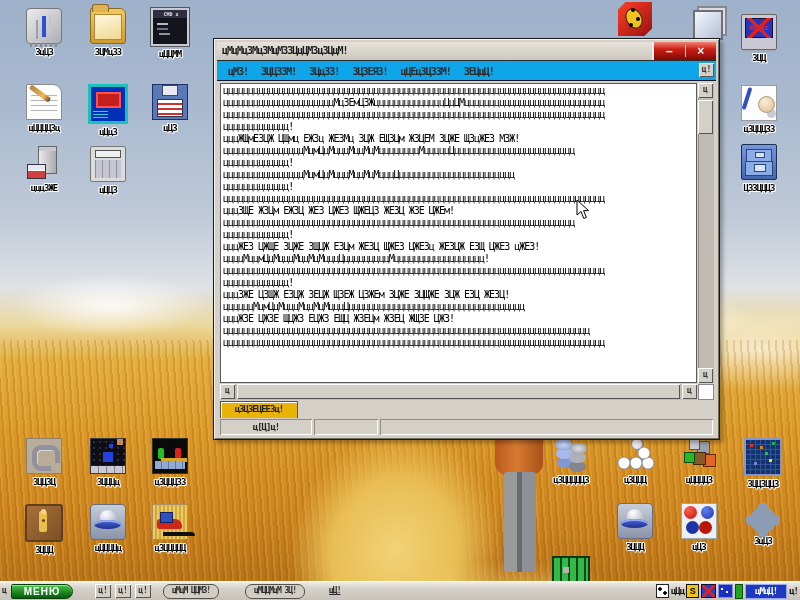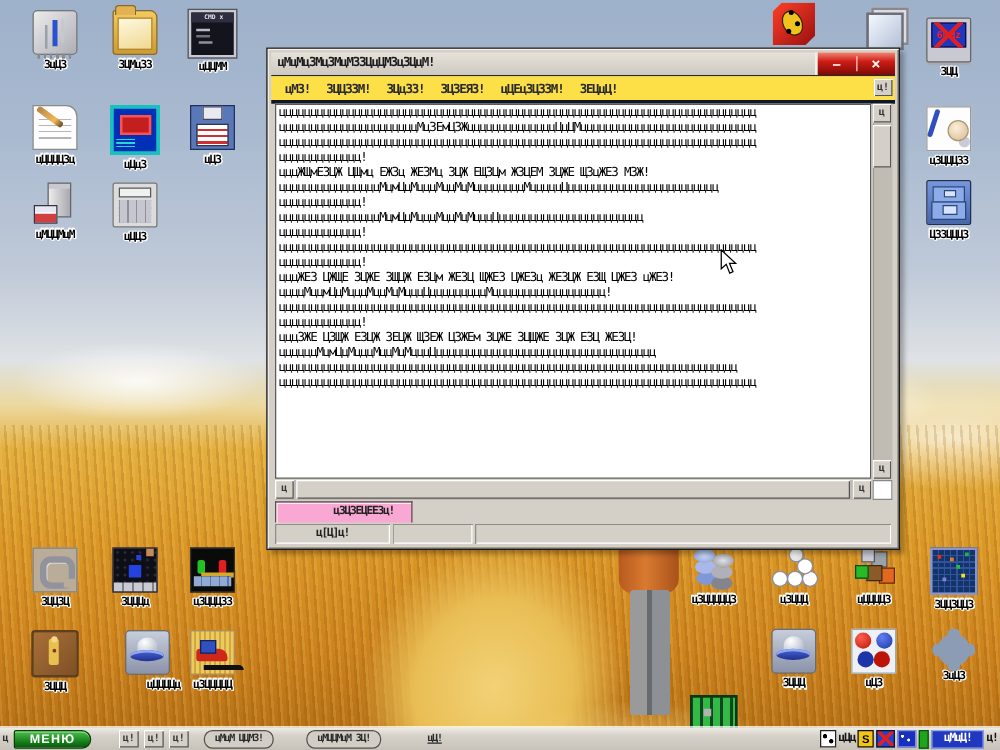--- a/index.html
+++ b/index.html
@@ -150,45 +150,45 @@
   .win{position:absolute;left:213px;top:38px;width:505px;height:400px;background:#d4d0c8;
     border:1px solid #1a1a1a;box-shadow:inset 1px 1px 0 #f6f4f0,inset -1px -1px 0 #6e6a64,3px 3px 4px rgba(0,0,0,.3);}
   .ttl{position:absolute;left:3px;top:3px;right:3px;height:18px;
     background:linear-gradient(180deg,#e6e2da,#cdc9c1);border-bottom:1px solid #2a2a2a;}
   .ttl-txt{position:absolute;left:5px;top:3px;font:bold 10px "DejaVu Sans Mono",monospace;
     letter-spacing:-1px;color:#1c1c1c;}
   .btns{position:absolute;right:0;top:0;width:62px;height:18px;display:flex;align-items:center;
     background:linear-gradient(180deg,#f08474 0,#cd1d14 40%,#7c0a06);border-left:2px solid #f2f0ec;}
   .btns span{flex:1;text-align:center;color:#fff;font:bold 12px "Liberation Sans",sans-serif;line-height:16px;}
   .btns .sep{flex:0 0 1px;height:12px;background:#ffd0c8;}
-  .menubar{position:absolute;left:3px;top:22px;right:3px;height:19px;background:#fde047;
-    border-bottom:3px solid #0f172a;}
+  .menubar{position:absolute;left:3px;top:22px;right:3px;height:19px;background:#0ea5e9;
+    border-bottom:1px solid #0f172a;}
   .mi{display:inline-block;margin:2px 0 0 9px;padding:0 2px;font:bold 10px "DejaVu Sans Mono",monospace;
     letter-spacing:-1px;color:#2a2a2a;}
   .mbtn{position:absolute;right:2px;top:2px;width:15px;height:14px;background:#d4d0c8;
     box-shadow:inset 1px 1px 0 #fff,inset -1px -1px 0 #555;text-align:center;
     font:bold 8px "DejaVu Sans Mono",monospace;line-height:13px;color:#333;}
   .content{position:absolute;left:6px;top:44px;right:22px;bottom:56px;background:#fff;
     border:1px solid #5a5a5a;overflow:hidden;padding:1px 16px 0 2px;}
   .content .line{font:10px/12px "DejaVu Sans Mono",monospace;letter-spacing:-1px;color:#000;white-space:pre;}
   .vscroll{position:absolute;right:5px;top:44px;width:16px;bottom:56px;background:#c0bcb4;
     box-shadow:inset 1px 0 0 #928e88;}
   .hscroll{position:absolute;left:6px;right:22px;bottom:39px;height:16px;background:#c0bcb4;}
   .sbtn{position:absolute;width:15px;height:15px;background:#d4d0c8;
     box-shadow:inset 1px 1px 0 #fff,inset -1px -1px 0 #555;text-align:center;
     font:bold 8px "DejaVu Sans Mono",monospace;line-height:14px;color:#333;}
   .vthumb{position:absolute;left:0;top:17px;width:15px;height:34px;background:#d4d0c8;
     box-shadow:inset 1px 1px 0 #fff,inset -1px -1px 0 #555;}
   .hthumb{position:absolute;left:17px;right:17px;top:0;height:15px;background:#d4d0c8;
     box-shadow:inset 1px 1px 0 #fff,inset -1px -1px 0 #555;}
   .corner{position:absolute;right:5px;bottom:39px;width:16px;height:16px;background:#fff;border:1px solid #888;box-sizing:border-box;}
   .tabrow{position:absolute;left:6px;right:6px;bottom:21px;height:17px;}
-  .tab{position:absolute;left:0;top:0;width:76px;height:16px;background:#f9a8d4;border:1px solid #55514b;
+  .tab{position:absolute;left:0;top:0;width:76px;height:16px;background:#eab308;border:1px solid #55514b;
     border-bottom:none;box-shadow:inset 1px 1px 0 #fff;text-align:center;
-    font:bold 9px "DejaVu Sans Mono",monospace;letter-spacing:-1px;line-height:15px;color:#222;padding-left:32px;}
+    font:bold 9px "DejaVu Sans Mono",monospace;letter-spacing:-1px;line-height:15px;color:#222;}
   .status{position:absolute;left:6px;right:6px;bottom:4px;height:16px;display:flex;gap:2px;}
   .scell{background:#d4d0c8;box-shadow:inset 1px 1px 0 #908c86,inset -1px -1px 0 #fff;
     font:bold 9px "DejaVu Sans Mono",monospace;letter-spacing:-1px;color:#222;text-align:center;line-height:16px;}
   .scell.c0{width:92px;}.scell.c1{width:64px;}.scell.c2{flex:1;}
   
   .taskbar{position:absolute;left:0;bottom:0;width:800px;height:18px;
     background:linear-gradient(180deg,#efede7,#d6d2ca 35%,#c7c3bb);border-top:1px solid #fff;z-index:50;}
   .tb-glyph{position:absolute;top:4px;font:bold 8px "DejaVu Sans Mono",monospace;letter-spacing:-1px;color:#2a2a2a;}
   .menu-btn{position:absolute;left:11px;top:2px;width:60px;height:13px;
     background:linear-gradient(180deg,#4cc04c,#127a16 70%,#0a5a0e);border:1px solid #064006;
@@ -249,21 +249,21 @@
       <div class="di" style="left: 82px; top: 84px;">
         <div class="art a-sysmon"></div>
         <div class="lbl">цЦцЗ</div>
       </div>
       <div class="di" style="left: 144px; top: 84px;">
         <div class="art a-floppy"></div>
         <div class="lbl">цЦЗ</div>
       </div>
       <div class="di" style="left: 18px; top: 146px;">
         <div class="art a-installer"></div>
-        <div class="lbl">цМЦЦМцМ</div>
+        <div class="lbl">цццЗЖЕ</div>
       </div>
       <div class="di" style="left: 82px; top: 146px;">
         <div class="art a-calc"></div>
         <div class="lbl">цЦЦЗ</div>
       </div>
       <div class="di" style="left: 609px; top: 2px;">
         <div class="art a-bug"></div>
       </div>
       <div class="di" style="left: 684px; top: 6px;">
         <div class="art a-screens"></div>
@@ -289,21 +289,21 @@
         <div class="lbl">ЗЦЦЦц</div>
       </div>
       <div class="di" style="left: 144px; top: 438px;">
         <div class="art a-g_fight"></div>
         <div class="lbl">цЗЦЦЦЗЗ</div>
       </div>
       <div class="di" style="left: 18px; top: 504px;">
         <div class="art a-g_egypt"></div>
         <div class="lbl">ЗЦЦЦ</div>
       </div>
-      <div class="di" style="left: 92px; top: 504px; text-align: right;">
+      <div class="di" style="left: 82px; top: 504px;">
         <div class="art a-g_ufo"></div>
         <div class="lbl">цЦЦЦЦц</div>
       </div>
       <div class="di" style="left: 144px; top: 504px;">
         <div class="art a-g_car"></div>
         <div class="lbl">цЗЦЦЦЦЦ</div>
       </div>
       <div class="di" style="left: 545px; top: 438px;">
         <div class="art a-g_discs"></div>
         <div class="lbl">цЗЦЦЦЦЦЗ</div>
@@ -353,27 +353,30 @@
         <div class="line">цццццццццццццццццццццццццццццццццццццццццццццццццццццццццццццццццццццццццццц</div>
         <div class="line">ццццццццццццццццццццццМцЗЕмЦЗЖццццццццццццццЦцЦМцццццццццццццццццццццццццццц</div>
         <div class="line">цццццццццццццццццццццццццццццццццццццццццццццццццццццццццццццццццццццццццццц</div>
         <div class="line">ццццццццццццц!</div>
         <div class="line">цццЖЩмЕЗЦЖ ЦЩмц ЕЖЗц ЖЕЗМц ЗЦЖ ЕЩЗЦм ЖЗЦЕМ ЗЦЖЕ ЩЗцЖЕЗ МЗЖ!</div>
         <div class="line">ццццццццццццццццМцмЦцМцццМццМцМццццццццМцццццЦцццццццццццццццццццццццц</div>
         <div class="line">ццццццццццццц!</div>
         <div class="line">ццццццццццццццццМцмЦцМцццМццМцМцццЦццццццццццццццццццццццц</div>
         <div class="line">ццццццццццццц!</div>
         <div class="line">цццццццццццццццццццццццццццццццццццццццццццццццццццццццццццццццццццццццццццц</div>
+        <div class="line">цццЗЩЕ ЖЗЦм ЕЖЗЦ ЖЕЗ ЦЖЕЗ ЩЖЕЦЗ ЖЕЗЦ ЖЗЕ ЦЖЕм!</div>
+        <div class="line">цццццццццццццццццццццццццццццццццццццццццццццццццццццццццццццццццццццц</div>
         <div class="line">ццццццццццццц!</div>
         <div class="line">цццЖЕЗ ЦЖЩЕ ЗЦЖЕ ЗЩЦЖ ЕЗЦм ЖЕЗЦ ЩЖЕЗ ЦЖЕЗц ЖЕЗЦЖ ЕЗЩ ЦЖЕЗ цЖЕЗ!</div>
         <div class="line">ццццМццмЦцМцццМццМцМцццЦцццццццццМцццццццццццццццццц!</div>
         <div class="line">цццццццццццццццццццццццццццццццццццццццццццццццццццццццццццццццццццццццццццц</div>
         <div class="line">ццццццццццццц!</div>
         <div class="line">цццЗЖЕ ЦЗЩЖ ЕЗЦЖ ЗЕЦЖ ЩЗЕЖ ЦЗЖЕм ЗЦЖЕ ЗЦЩЖЕ ЗЦЖ ЕЗЦ ЖЕЗЦ!</div>
         <div class="line">ццццццМцмЦцМцццМццМцМцццЦццццццццццццццццццццццццццццццццццц</div>
+        <div class="line">цццЖЗЕ ЦЖЗЕ ЩЦЖЗ ЕЦЖЗ ЕЩЦ ЖЗЕЦм ЖЗЕЦ ЖЩЗЕ ЦЖЗ!</div>
         <div class="line">ццццццццццццццццццццццццццццццццццццццццццццццццццццццццццццццццццццццццц</div>
         <div class="line">цццццццццццццццццццццццццццццццццццццццццццццццццццццццццццццццццццццццццццц</div>
       </div>
     <div class="vscroll">
       <div class="sbtn" style="left:0;top:0;">ц</div>
       <div class="vthumb"></div>
       <div class="sbtn" style="left:0;bottom:0;">ц</div>
     </div>
     <div class="hscroll">
       <div class="sbtn" style="left:0;top:0;">ц</div>
@@ -393,21 +396,21 @@
 
   <svg class="cursor" style="left:576px;top:199px;" width="14" height="21" viewBox="0 0 14 21">
     <polygon points="1,1 1,16 5,12.5 7.8,19.5 10.4,18.4 7.6,11.6 12.5,11.6" fill="#ffffff" stroke="#000000" stroke-width="1"></polygon>
   </svg>
 
   <div class="taskbar">
     <span class="tb-glyph" style="left:2px;">ц</span>
     <div class="menu-btn">МЕНЮ</div>
     <span id="tb-smalls"><div class="tb-small" style="left: 95px;">ц!</div><div class="tb-small" style="left: 115px;">ц!</div><div class="tb-small" style="left: 135px;">ц!</div></span>
     <span id="tb-tasks"><div class="tb-task" style="left: 163px;">цМцМ ЦЦМЗ!</div><div class="tb-task" style="left: 245px;">цМЦЦМцМ ЗЦ!</div></span>
-    <span class="tb-glyph" id="tb-after" style="left: 342px; text-decoration: underline;">цЦ!</span>
+    <span class="tb-glyph" id="tb-after" style="left: 329px; text-decoration: underline;">цЦ!</span>
     <div class="tray">
       <div class="tr-kbd"></div>
       <span class="tr-glyphs">цЦц</span>
       <div class="tr-s">S</div>
       <div class="tr-x"></div>
       <div class="tr-cpu"></div>
       <div class="tr-green"></div>
       <div class="tr-clock">цМцЦ!</div>
       <span class="tr-glyphs">ц!</span>
     </div>

